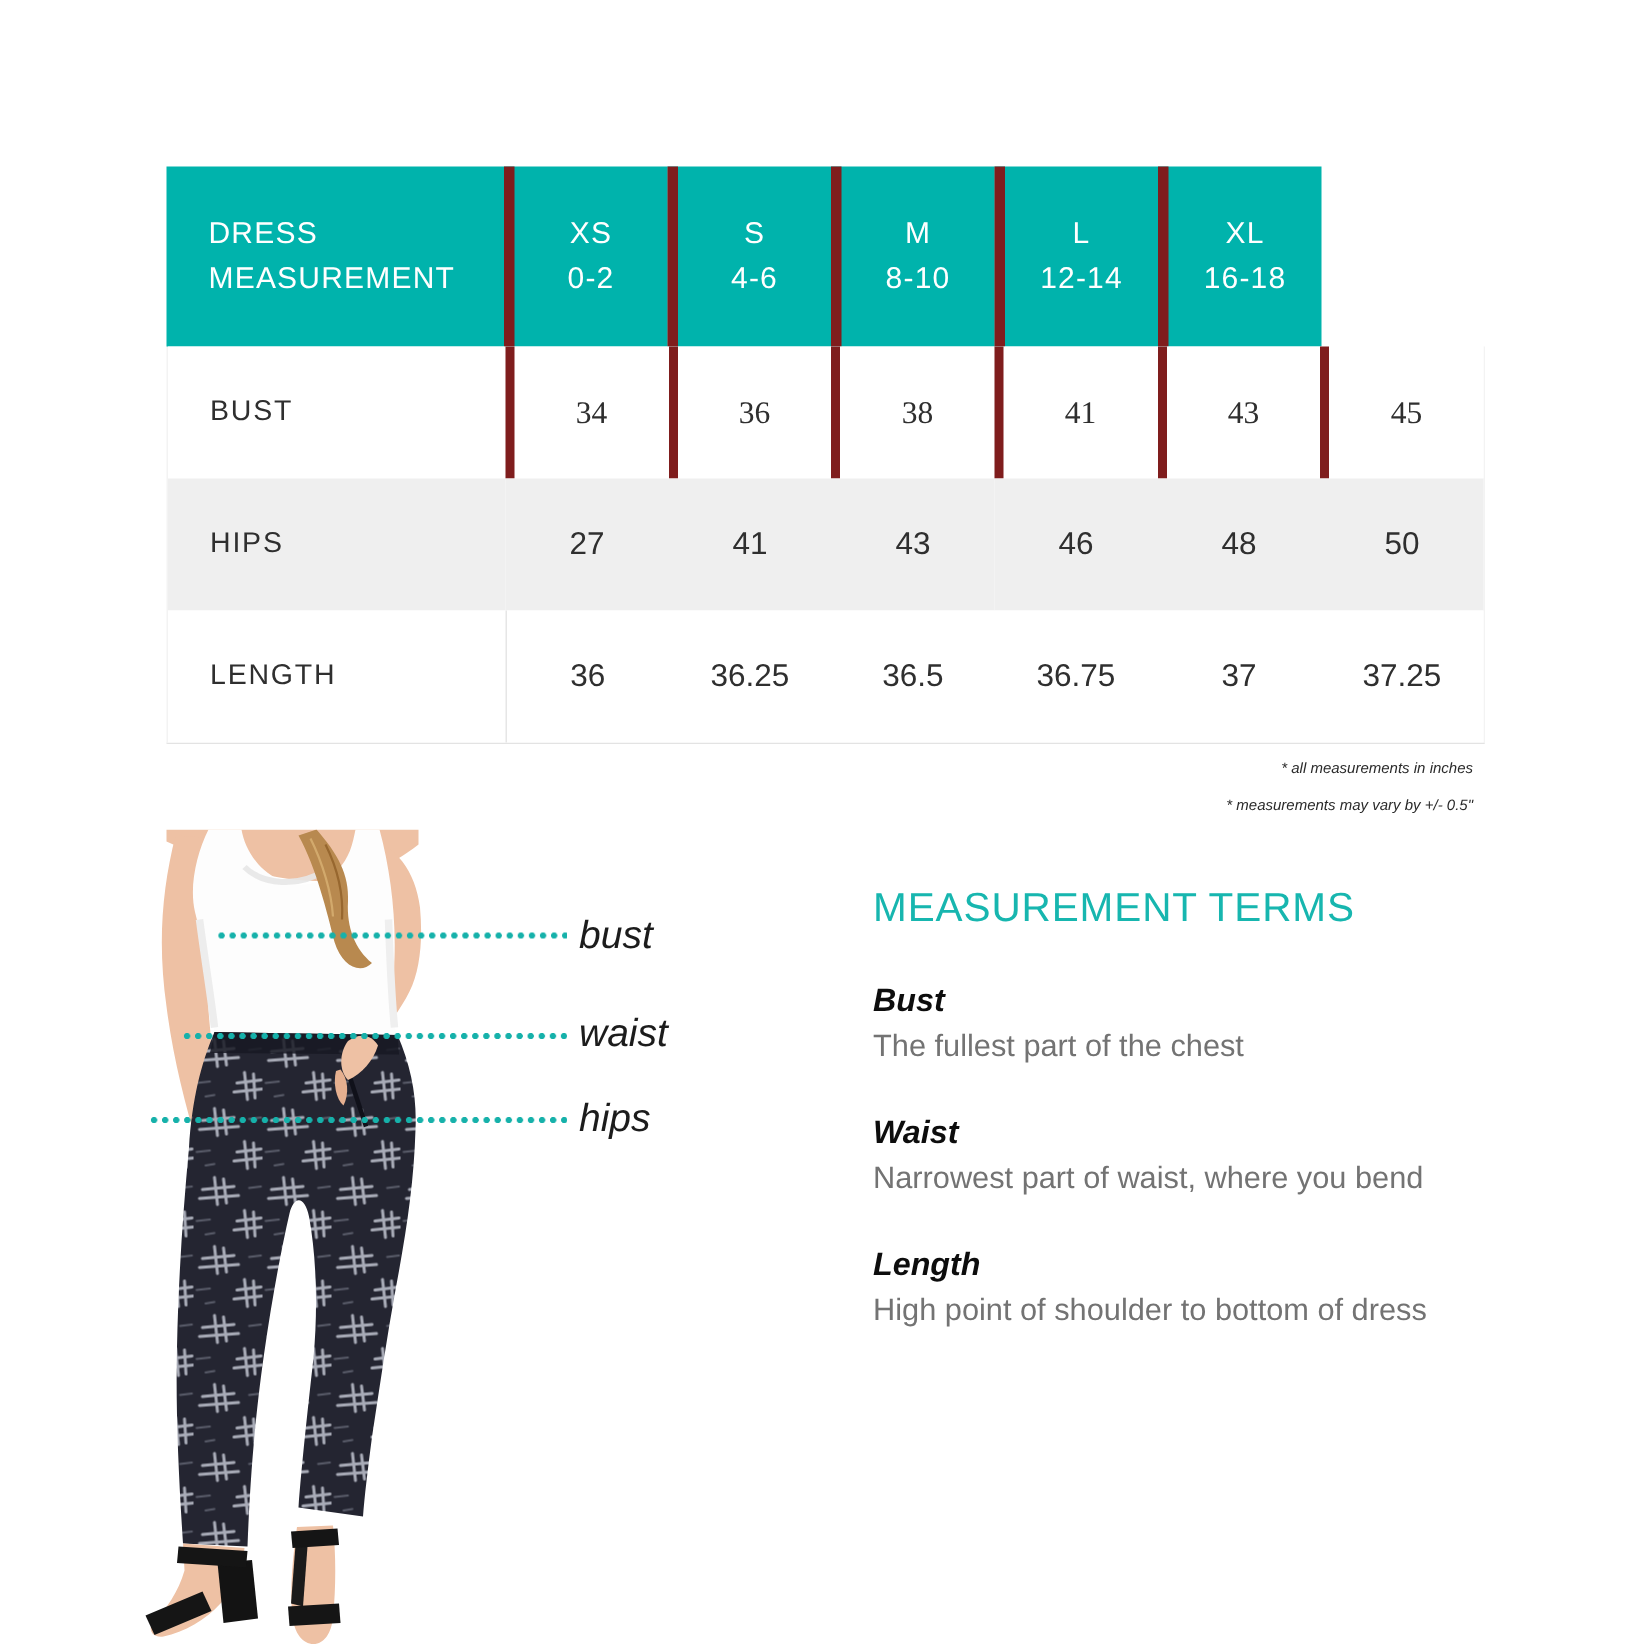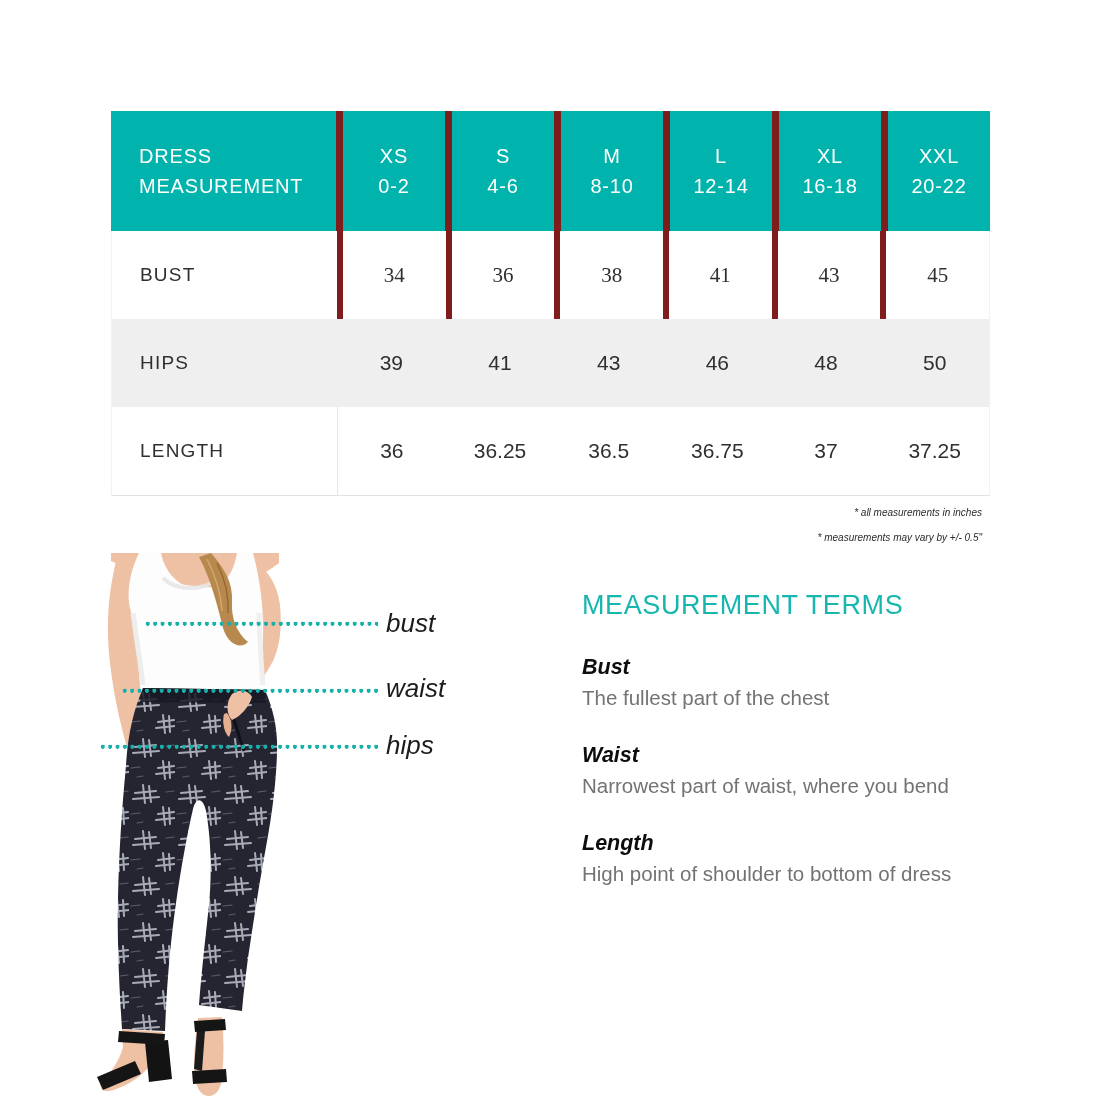--- a/index.html
+++ b/index.html
@@ -71,39 +71,35 @@
         <span>8-10</span>
       </div>
       <div class="cell">
         <span>L</span>
         <span>12-14</span>
       </div>
       <div class="cell">
         <span>XL</span>
         <span>16-18</span>
       </div>
-      <div class="cell">
-        <span>XXL</span>
-        <span>20-22</span>
-      </div>
     </div>
 
     <div class="tbody">
       <div class="grid brow sep-all">
         <div class="cell first">BUST</div>
         <div class="cell">34</div>
         <div class="cell">36</div>
         <div class="cell">38</div>
         <div class="cell">41</div>
         <div class="cell">43</div>
         <div class="cell">45</div>
       </div>
       <div class="grid brow alt">
         <div class="cell first">HIPS</div>
-        <div class="cell">39</div>
+        <div class="cell">27</div>
         <div class="cell">41</div>
         <div class="cell">43</div>
         <div class="cell">46</div>
         <div class="cell">48</div>
         <div class="cell">50</div>
       </div>
       <div class="grid brow sep-first">
         <div class="cell first">LENGTH</div>
         <div class="cell">36</div>
         <div class="cell">36.25</div>

